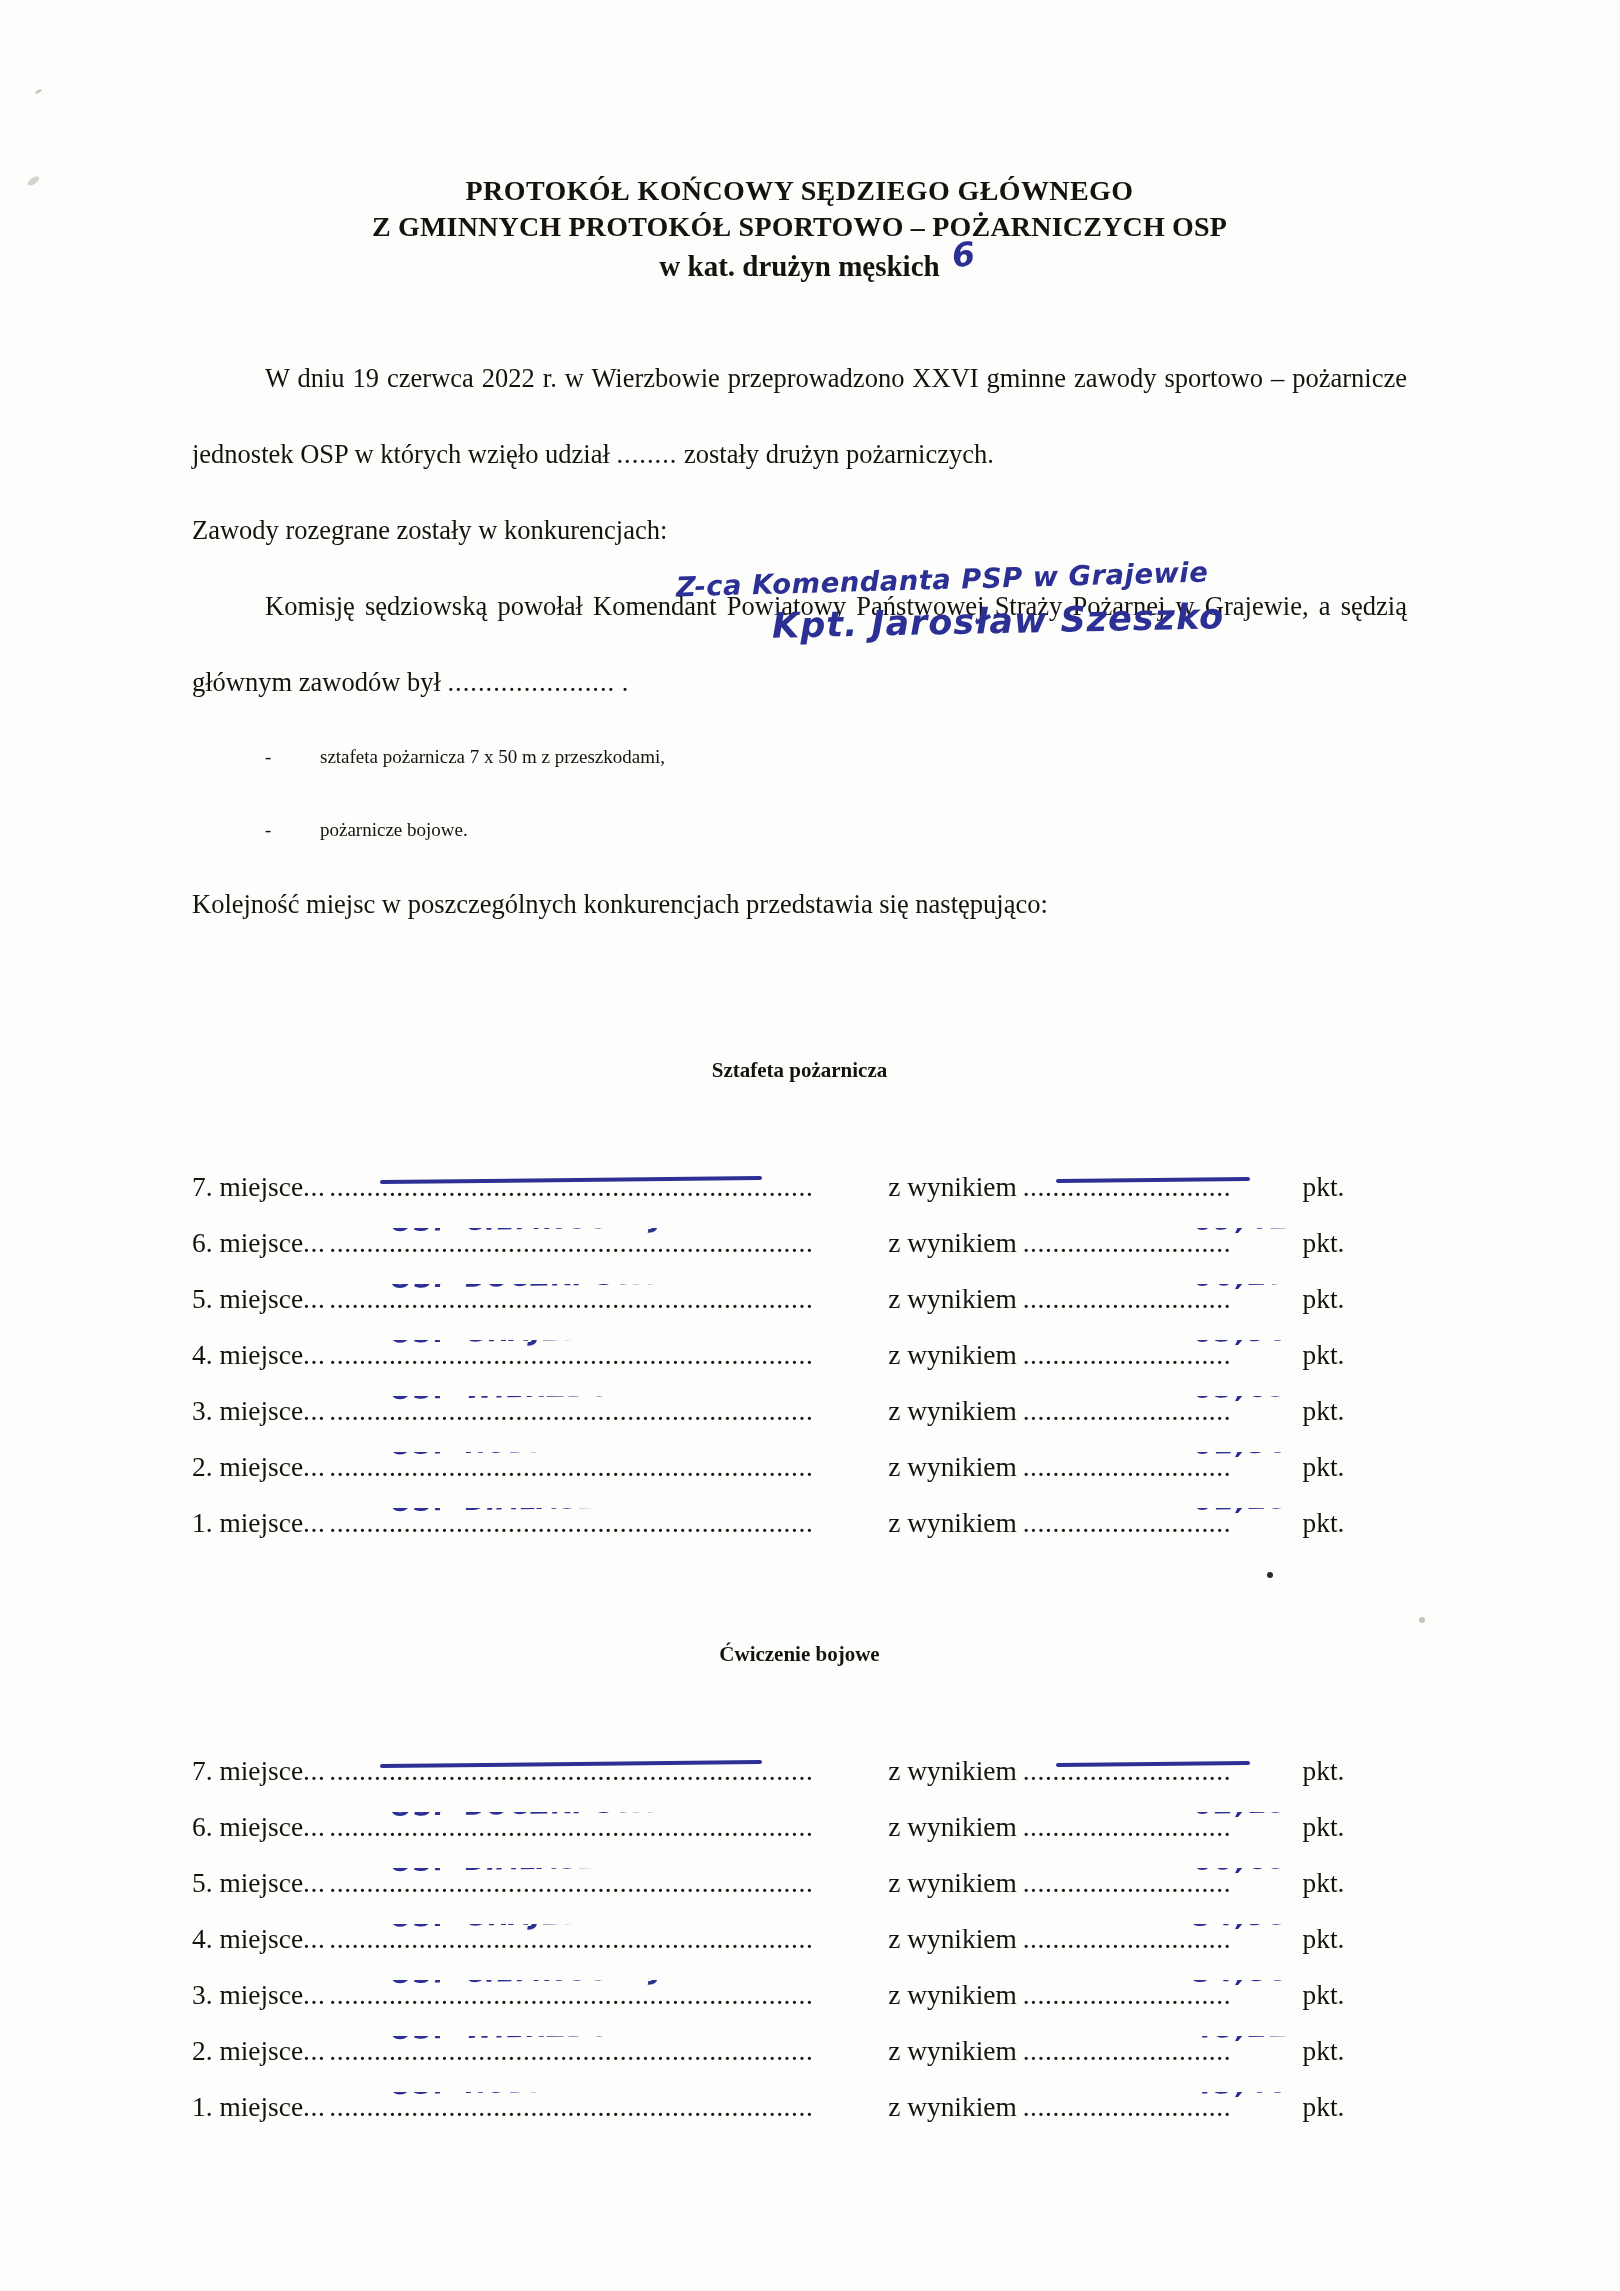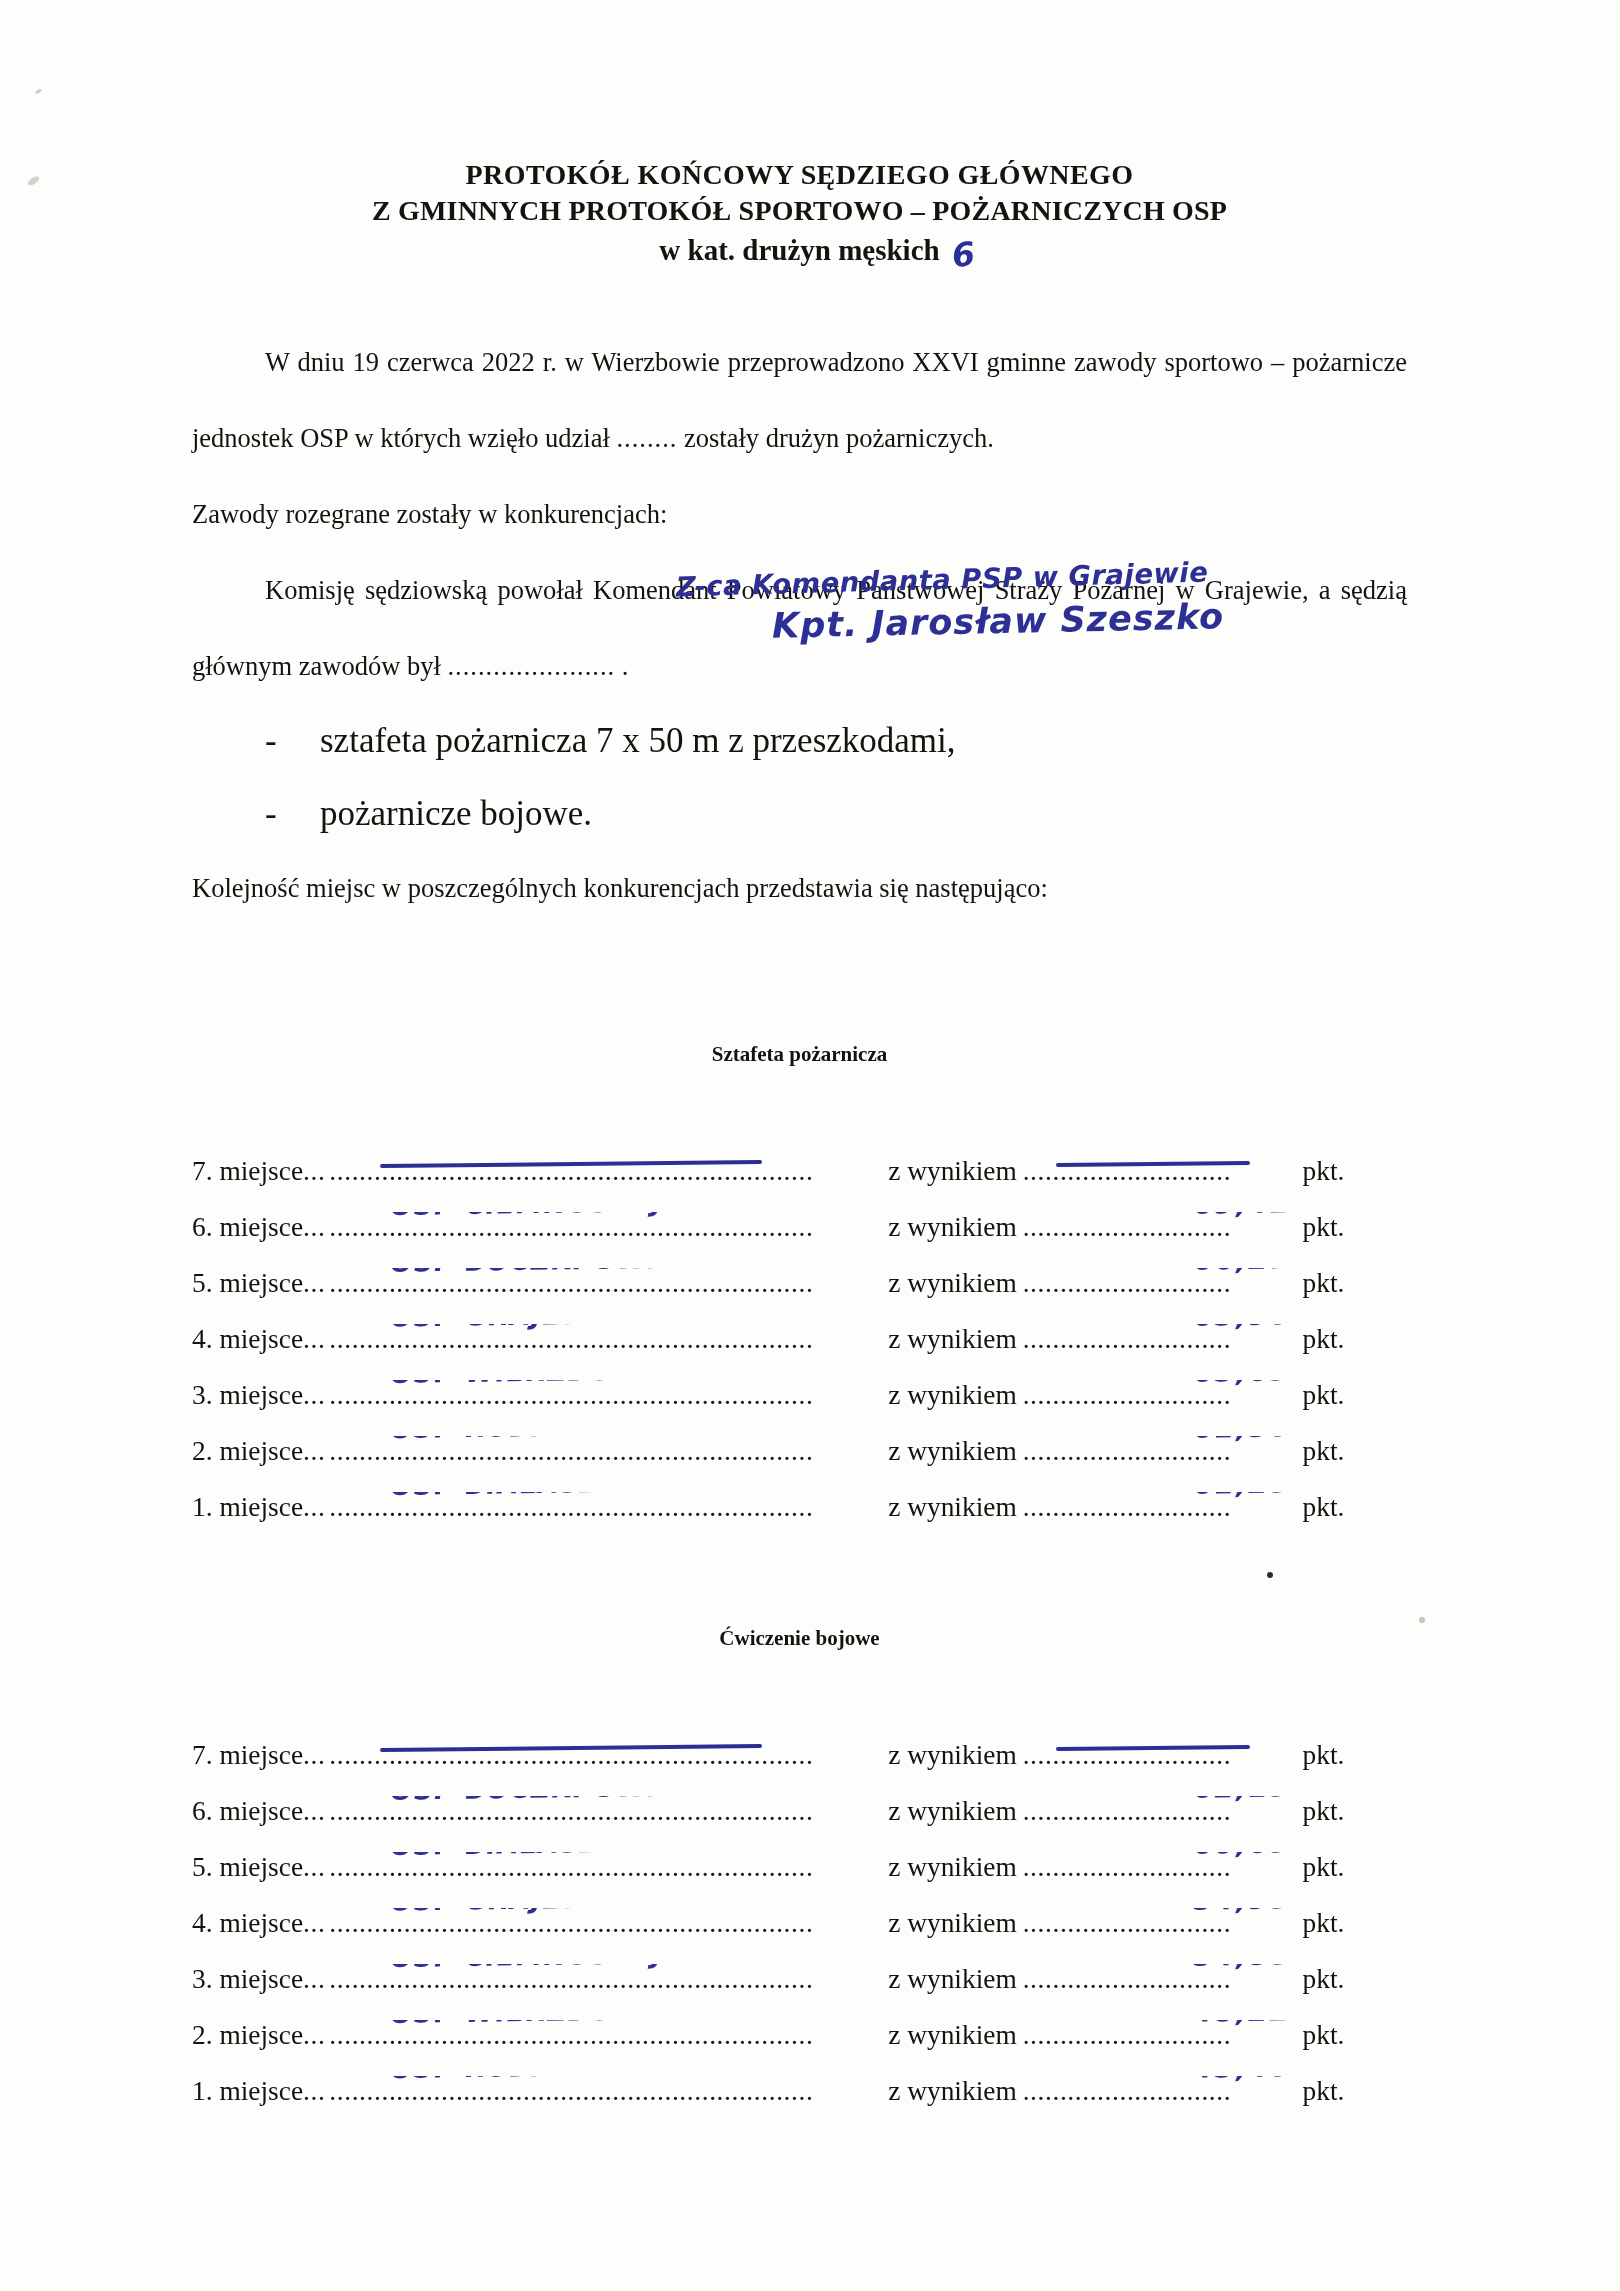--- a/index.html
+++ b/index.html
@@ -26,21 +26,21 @@
     border-radius: 50%;
     opacity: .75;
   }
   .speck-a { left: 35px;  top: 90px;  width: 6.9px; height: 2.9px; transform: rotate(-28deg); }
   .speck-b { left: 27.4px;  top: 178px; width: 12.7px; height: 5.9px; transform: rotate(-34deg); opacity:.6; }
   .speck-c { left: 1419px; top: 1617px; width: 5.9px; height: 5.9px; opacity:.8; }
 
   .content {
     position: absolute;
     left: 192px;
-    top: 0;
+    top: 16px;
     width: 1215px;
   }
 
   
   .title-block {
     text-align: center;
     margin-top: 157px;
     font-weight: bold;
     line-height: 1.30;
   }
@@ -184,21 +184,21 @@
   .hw-strike.score-strike {
     left: 33px;
     width: 194px;
   }
   .results.relay { margin-top: 73px; }
   .results.attack { margin-top: 73px; }
   .head-relay { margin-top: 116px; }
   .head-attack { margin-top: 94px; }
 
   .dash-item {
-    font-size: 35px;
+    font-size: 19px;
     line-height: 73px;
     margin: 0;
     padding-left: 73px;
   }
   .dash-mark { display: inline-block; width: 55px; }
   .stray-dot {
     position: absolute;
     left: 1267px;
     top: 1572px;
     width: 5.9px;

